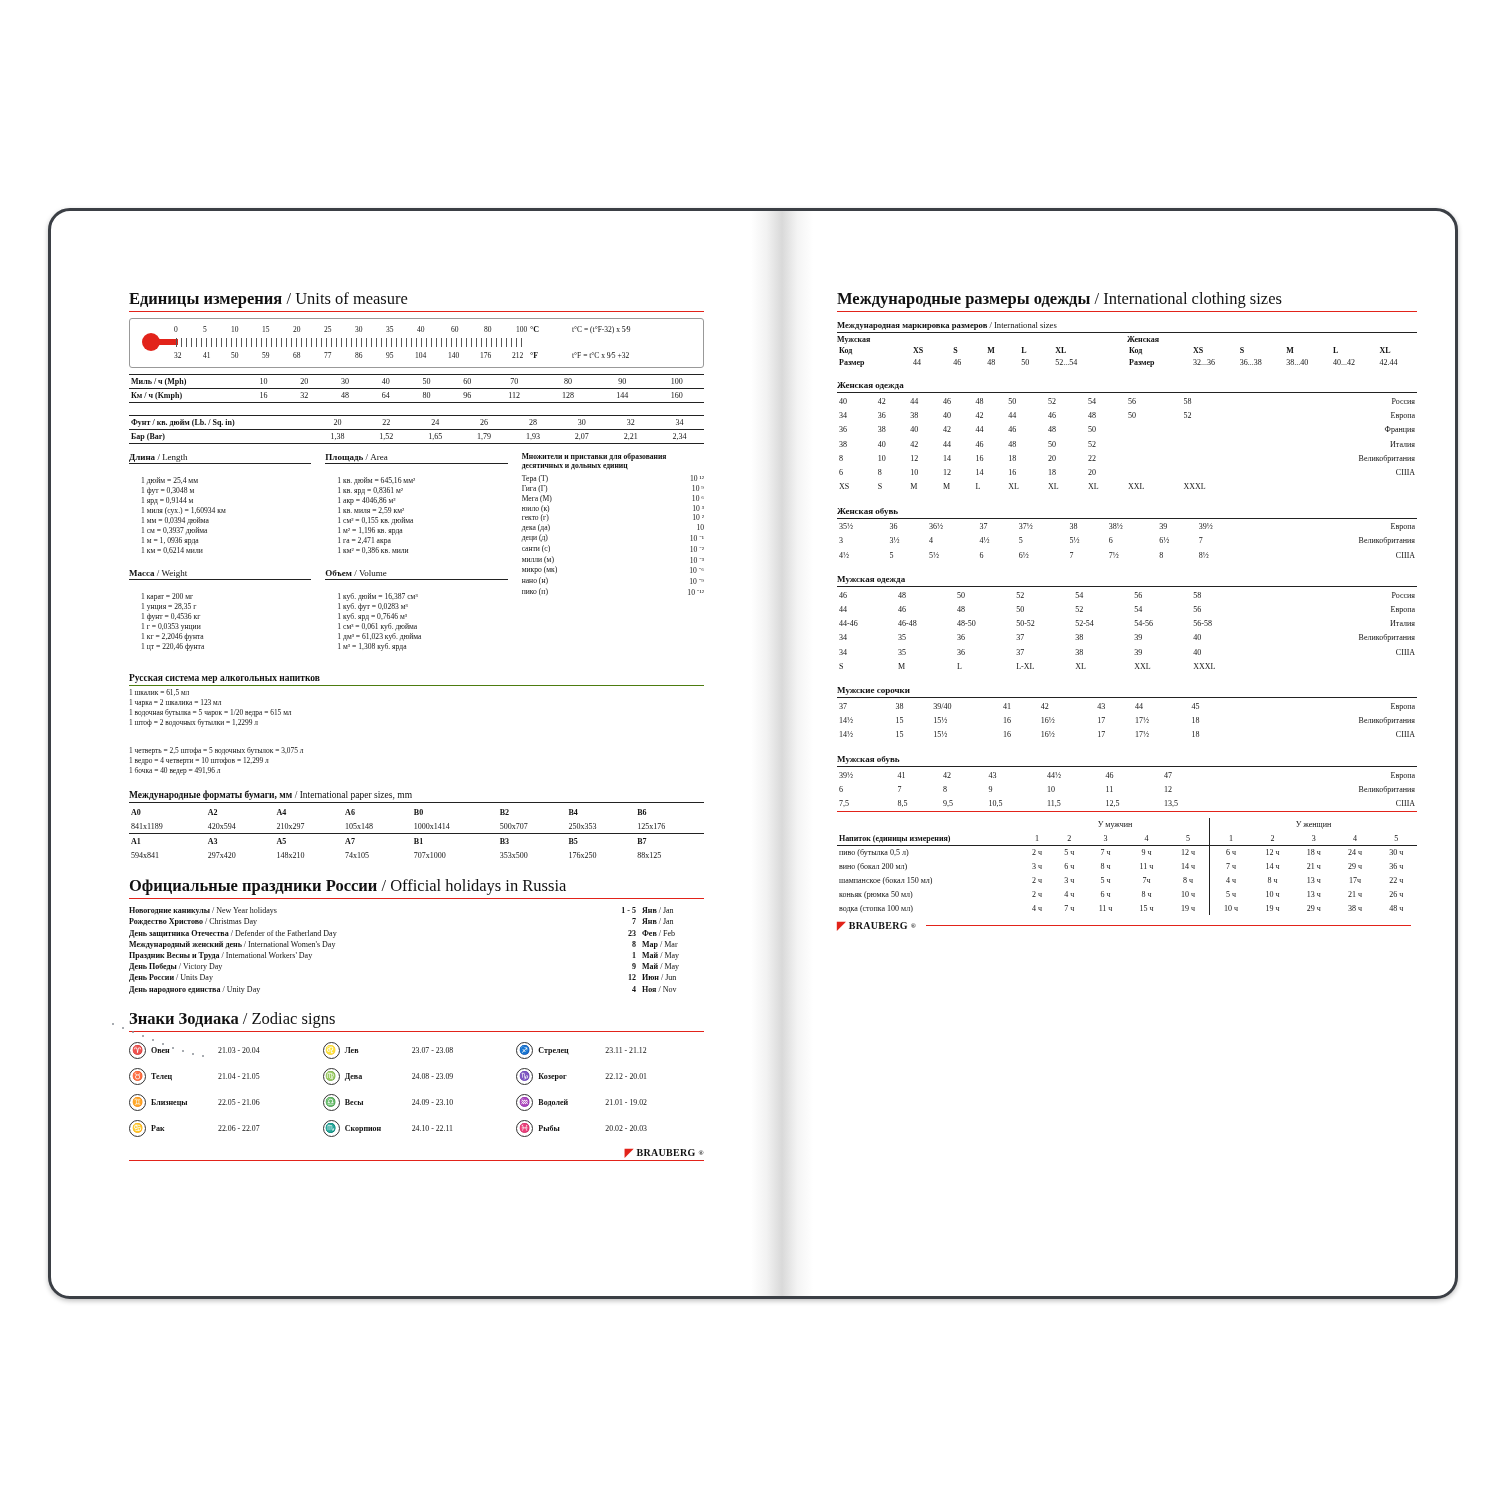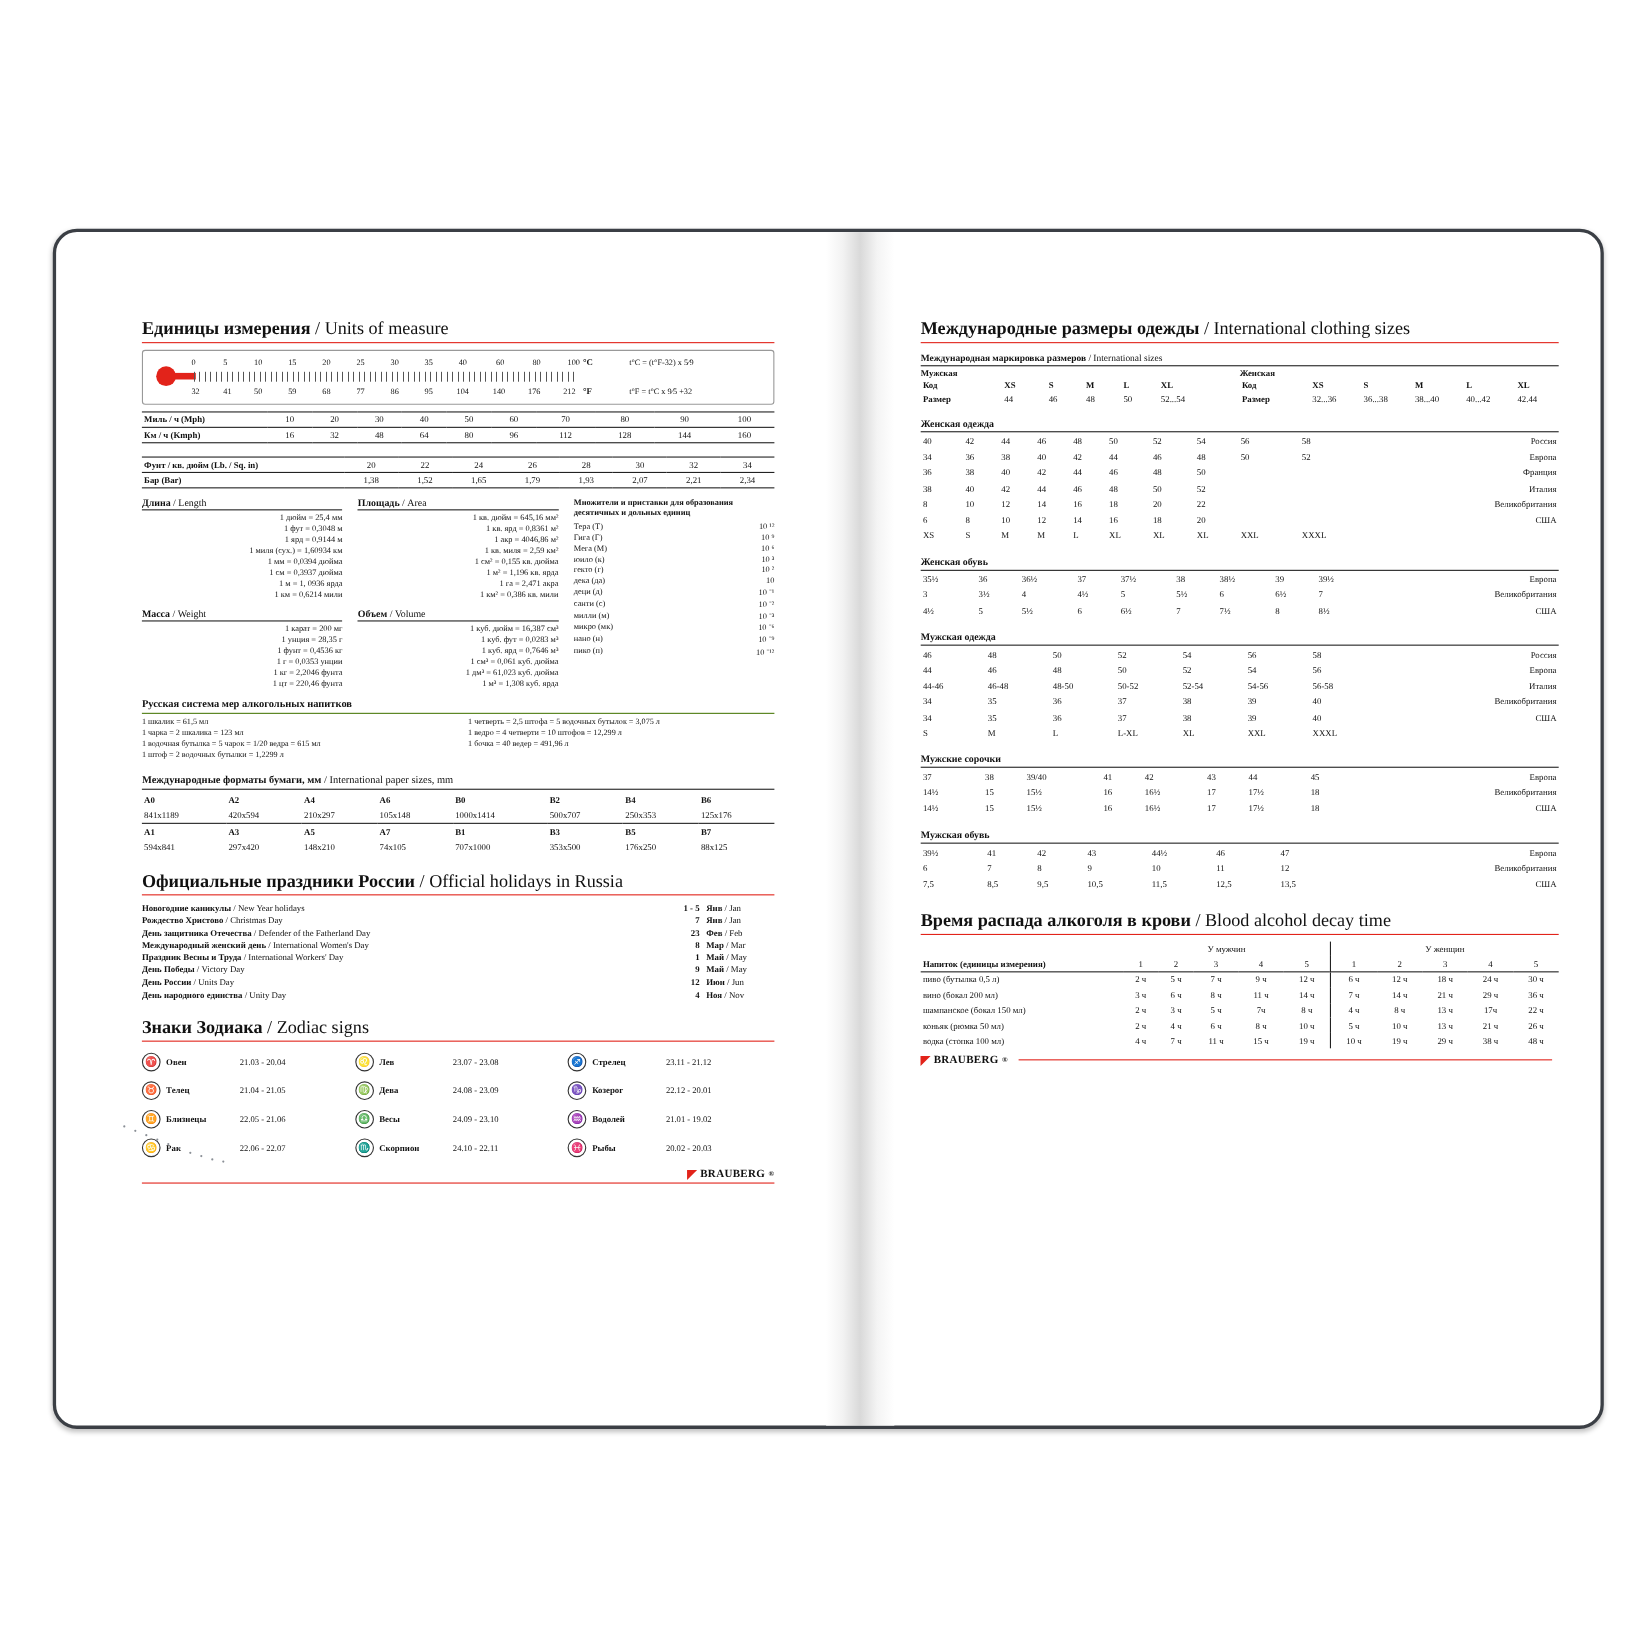--- a/index.html
+++ b/index.html
@@ -42,30 +42,30 @@
   .formC{position:absolute;left:442px;top:6px;font-size:7.5px;}
   .formF{position:absolute;left:442px;top:32px;font-size:7.5px;}
 
   .speedtbl td{font-size:8px;padding:2px 2px;}
   .speedtbl .lbl{font-weight:bold;width:110px;}
   .topline{border-top:1px solid #222;}
   .botline{border-bottom:1px solid #222;}
 
   .cols3{display:flex;gap:14px;margin-top:8px;}
   .cols3 .col{flex:1;}
-  .cols3 .col ul{list-style:none;margin:0;padding:0;text-align:right;}
+  .cols3 .col ul{list-style:none;margin:12px;padding:0;}
   .cols3 .col li{font-size:7.6px;line-height:1.32;}
   .colhead{font-size:9px;font-weight:bold;border-bottom:1px solid #222;padding-bottom:1px;margin-bottom:2px;}
   .colhead .lat{font-weight:normal;}
   .prefhead{font-size:7.6px;font-weight:bold;line-height:1.25;margin-bottom:3px;}
   .preflist{width:100%;}
   .preflist td{font-size:7.6px;padding:0.4px 0;}
   .preflist td.p{text-align:right;}
 
-  .alco{display:flex;gap:18px;margin-top:2px;}
+  .alco{display:flex;gap:18px;margin-top:2px;flex-direction:column;}
   .alco ul{list-style:none;margin:0;padding:0;flex:1;}
   .alco li{font-size:7.4px;line-height:1.35;}
 
   .paper td{font-size:8px;padding:2.5px 2px;}
   .paper .hd{font-weight:bold;}
 
   .hol{width:100%;}
   .hol td{font-size:8px;padding:1.1px 0;}
   .hol .nm{font-weight:bold;}
   .hol .nm .lat{font-weight:normal;}
@@ -870,24 +870,20 @@
             <td>9,5</td>
             <td>10,5</td>
             <td>11,5</td>
             <td>12,5</td>
             <td>13,5</td>
             <td class="ctry">США</td>
           </tr>
         </tbody>
           </table>
 
-        <div class="h1" style="margin-top:16px">
-          <span>Время распада алкоголя в крови</span>
-          <span class="lat">/ Blood alcohol decay time</span>
-        </div>
         <div class="rule-red"></div>
 
         <table class="alc-tbl">
           <tbody>
               <tr>
             <td rowspan="2" class="nm b" style="width:180px;vertical-align:bottom;border-bottom:1px solid #222;">Напиток (единицы измерения)</td>
             <td colspan="5">У мужчин</td>
             <td colspan="5" class="sep">У женщин</td>
           </tr>
           <tr class="botline">

